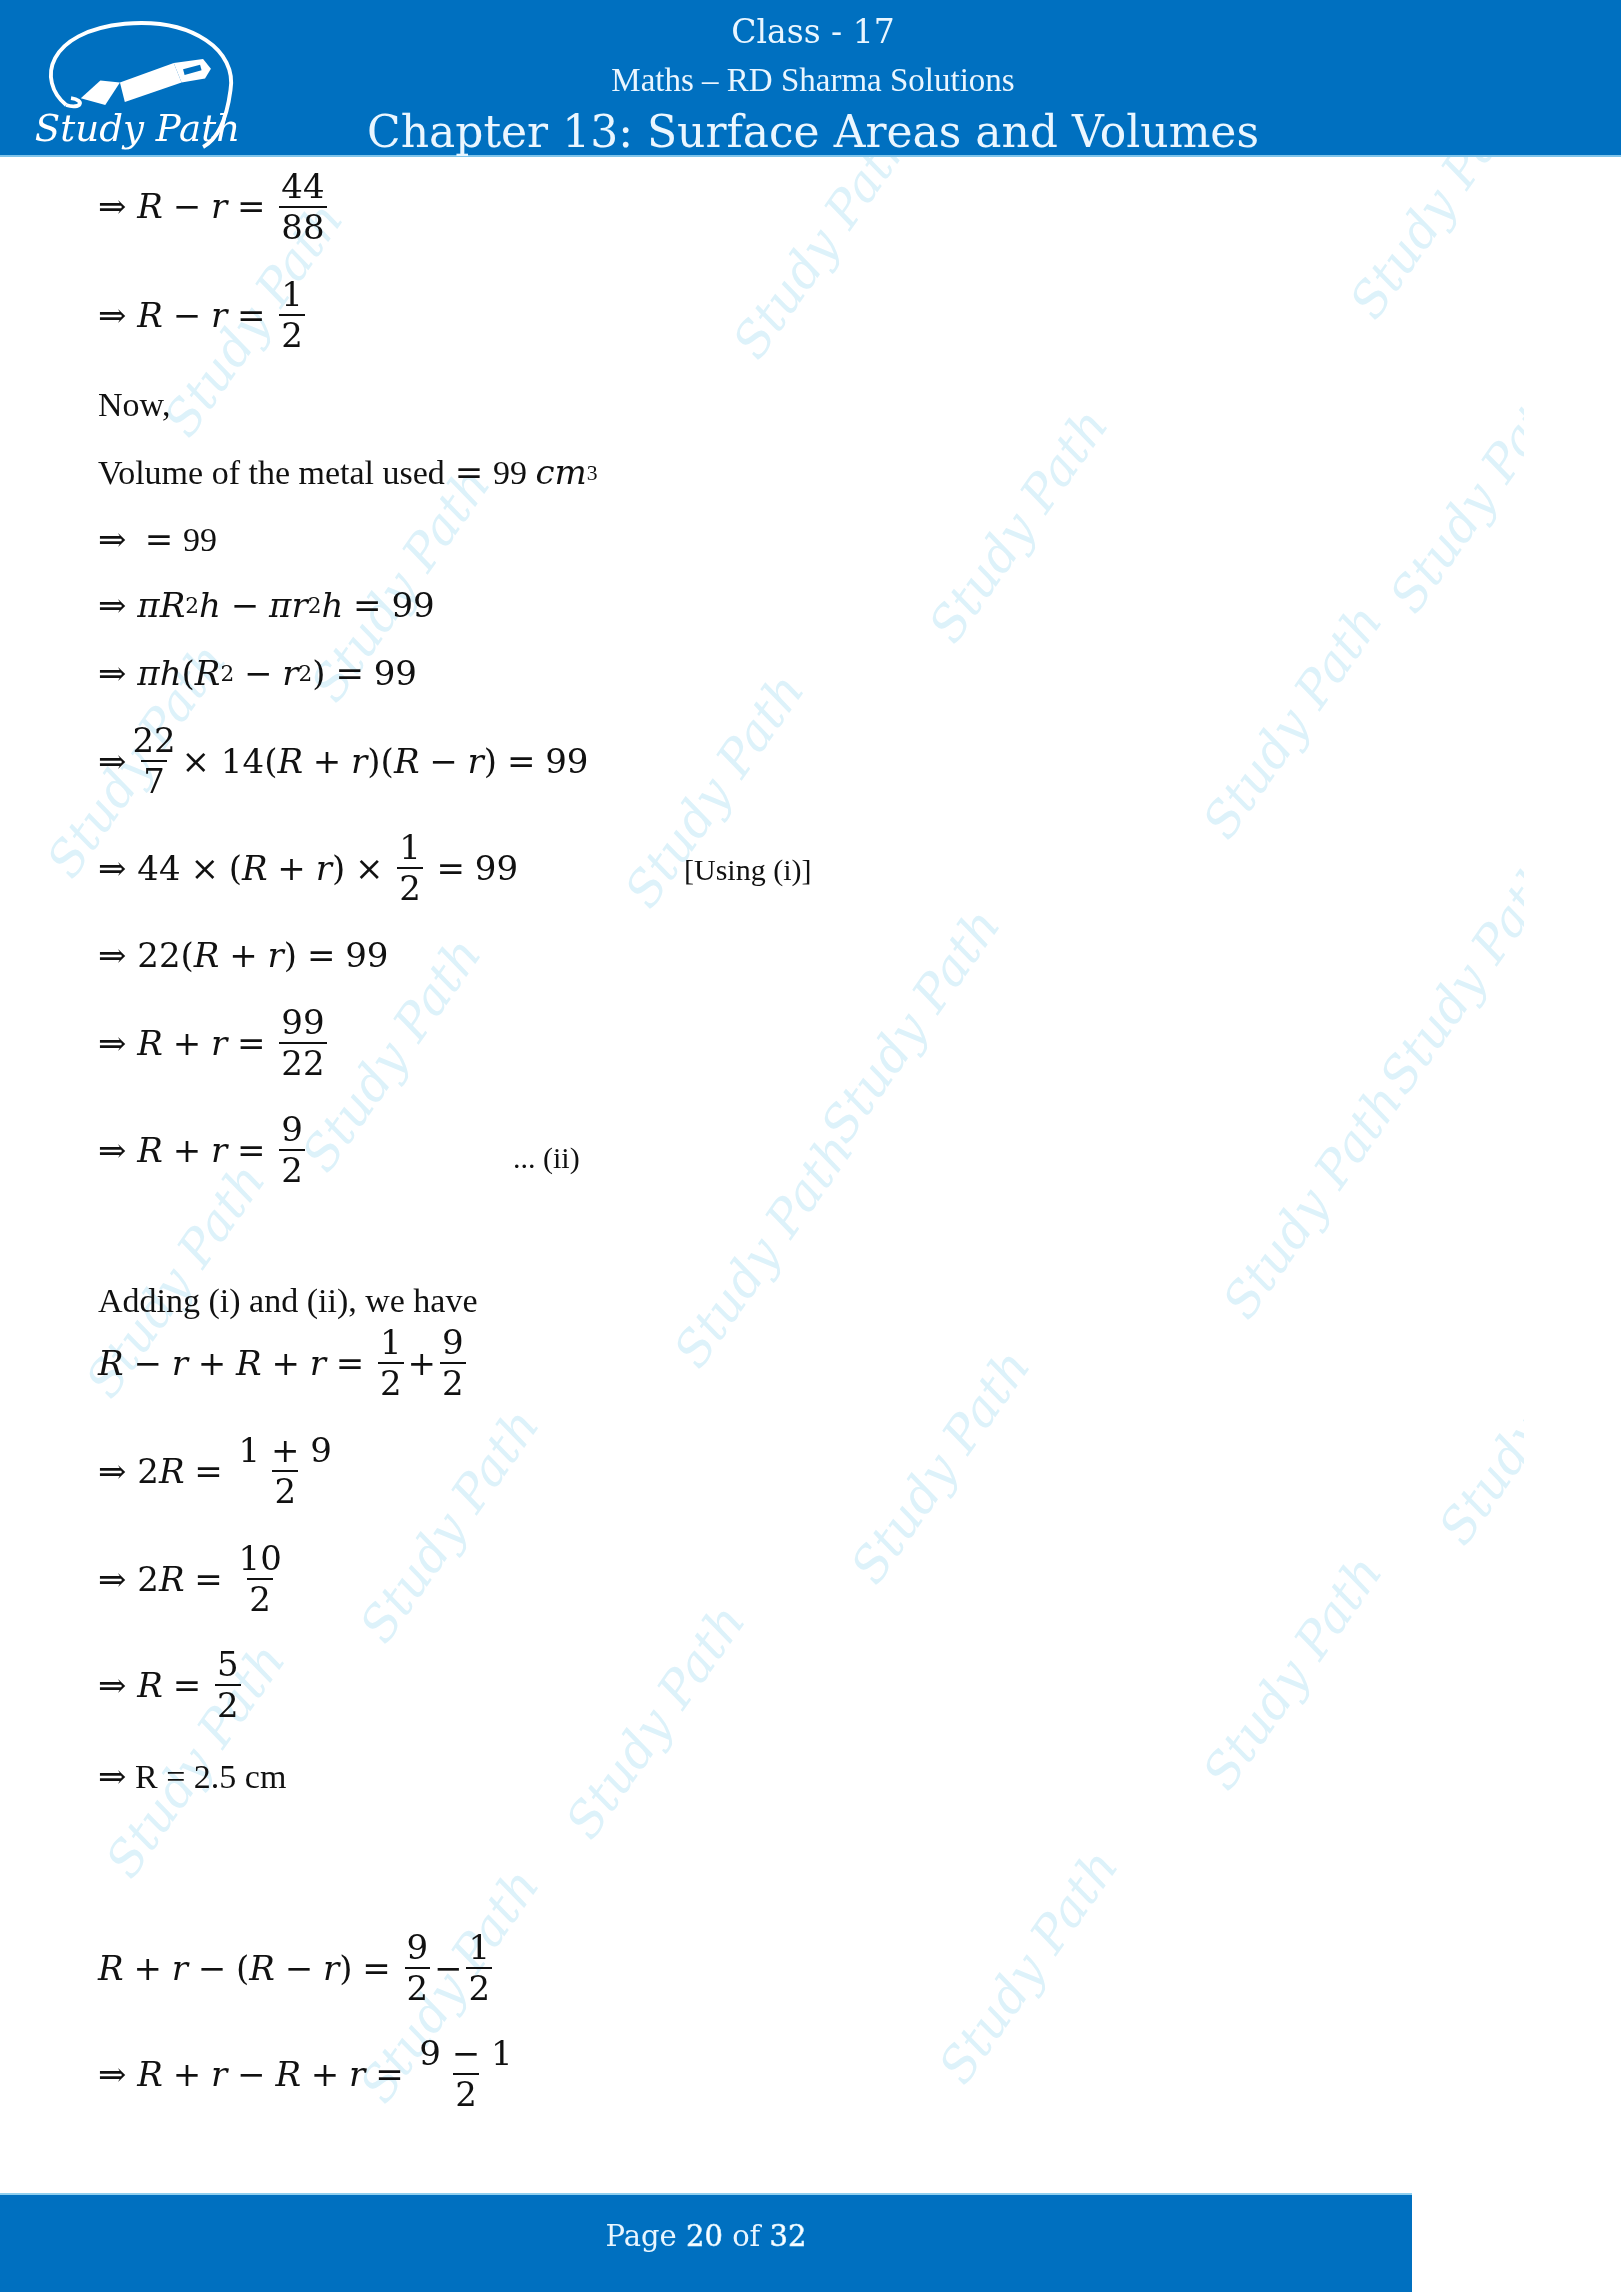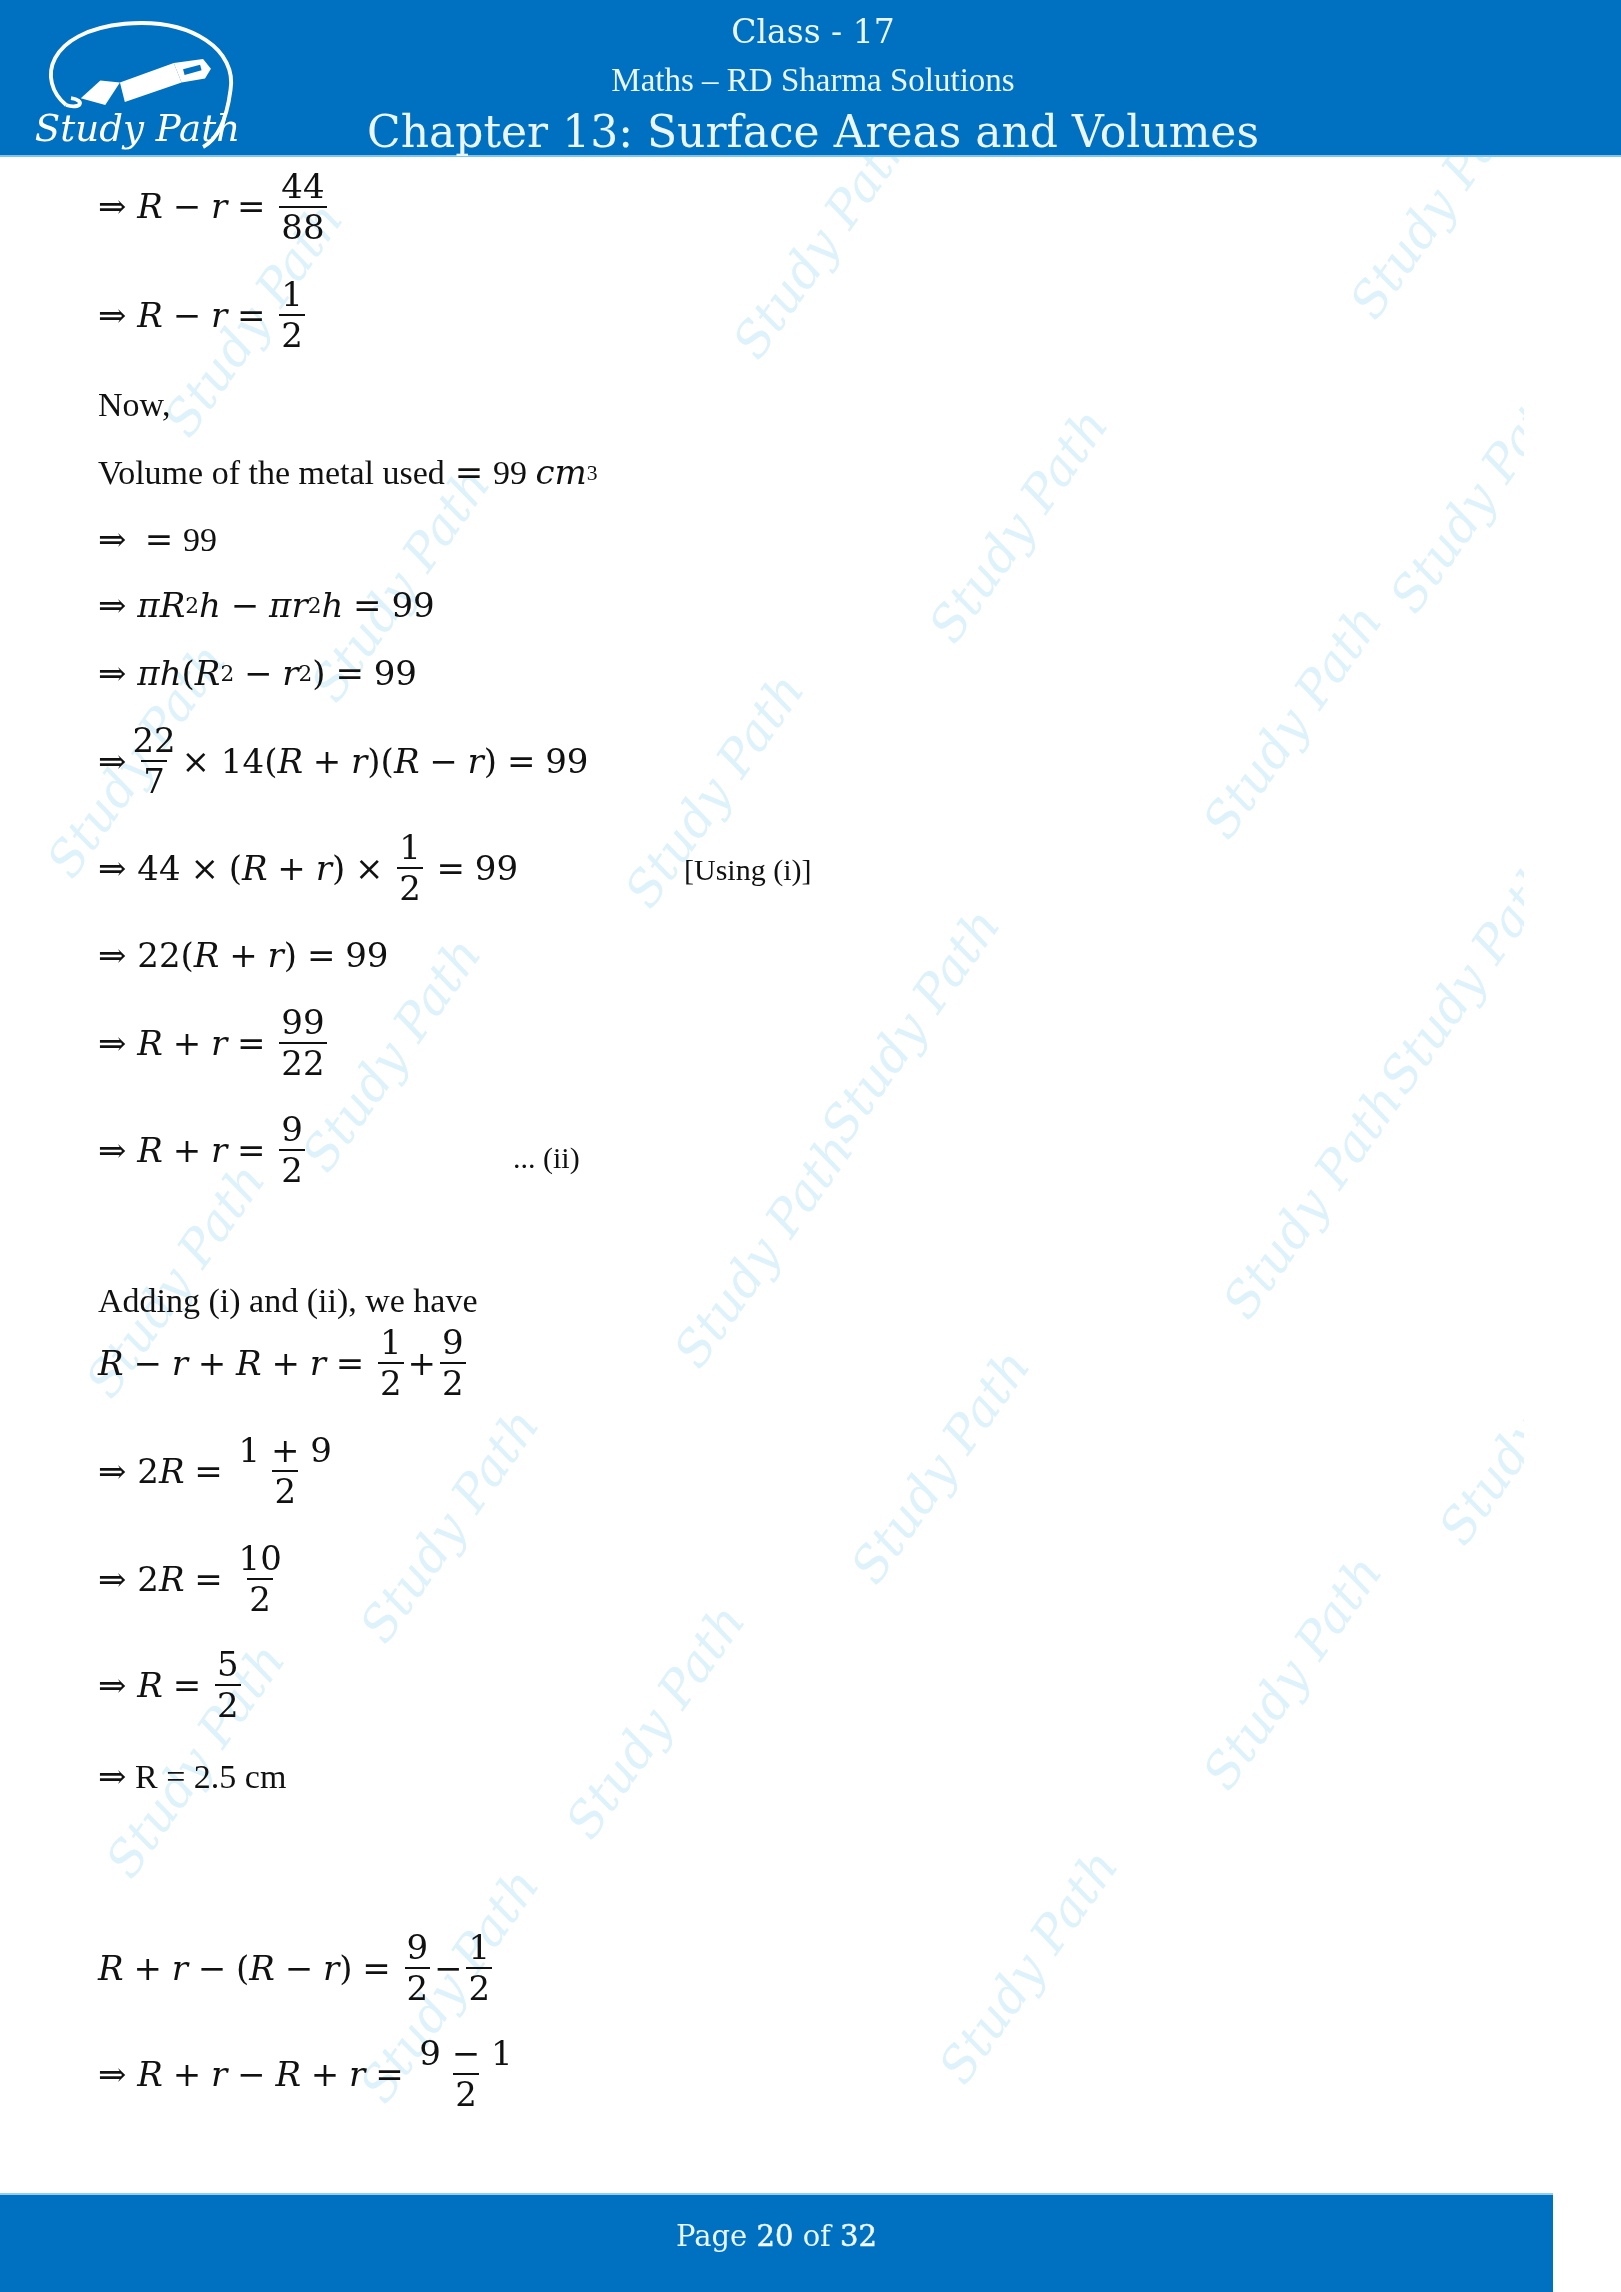--- a/index.html
+++ b/index.html
@@ -18,21 +18,21 @@
   .logo { position: absolute; left: 27.4px; top: 11.8px; width: 225px; height: 142px; }
   .header-text {
     position: absolute; left: 323px; width: 980px; top: 0; text-align: center; color: #eaf6ff;
     font-family: "DejaVu Serif", "Liberation Serif", serif;
   }
   .header-text .l1 { position: absolute; left: 0; right: 0; top: 11.8px; font-size: 33px; }
   .header-text .l2 { position: absolute; left: 0; right: 0; top: 62px; font-size: 33px; font-family: Liberation Serif, serif; }
   .header-text .l3 { position: absolute; left: 0; right: 0; top: 106px; font-size: 44px; }
 
   .footer {
-    position: absolute; left: 0; top: 2193px; width: 1553px; height: 100px;
+    position: absolute; left: 0; top: 2193px; width: 1412px; height: 100px;
     background: #0070c0; border-top: 2px solid #8fd0f0; box-sizing: border-box; padding-left: 24px;
   }
   .footer .pg {
     position: absolute; left: 0; right: 0; top: 23.5px; text-align: center;
     color: #e8f6ff; font-size: 29px; font-family: "DejaVu Serif", "Liberation Serif", serif;
   }
   .footer .pg b { font-weight: normal; color: #ffffff; -webkit-text-stroke: 0.6px #cfefff; }
 
   .watermark-layer { position: absolute; left: 0; top: 157px; width: 1524px; height: 2036px; overflow: hidden; pointer-events: none; }
   .wm {

